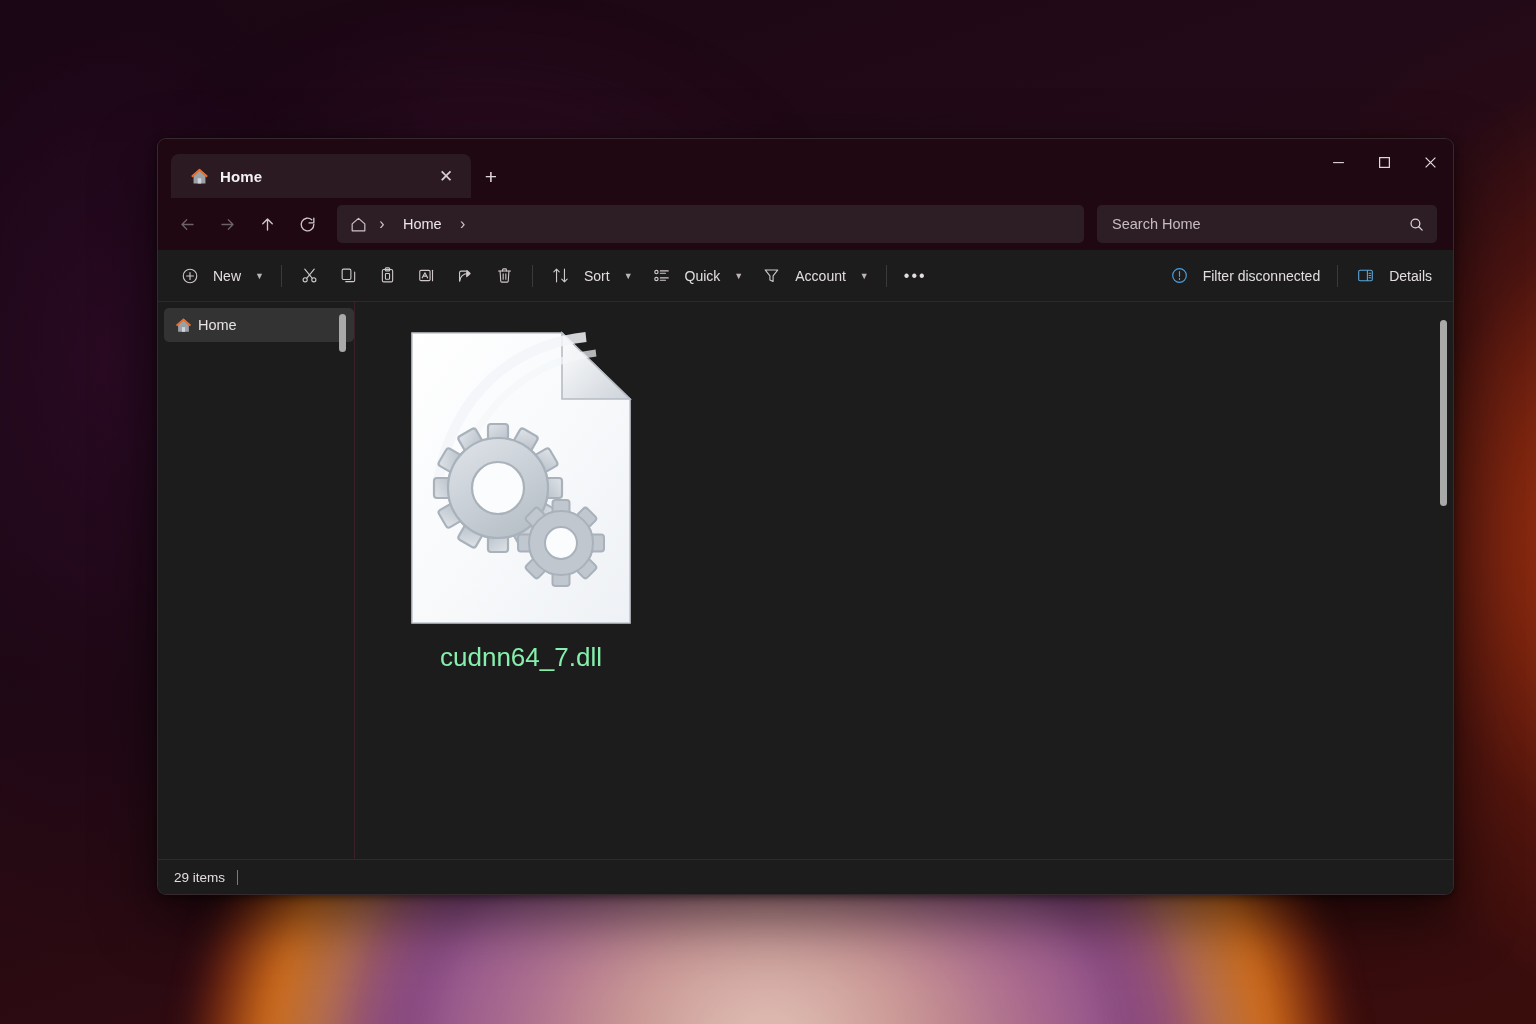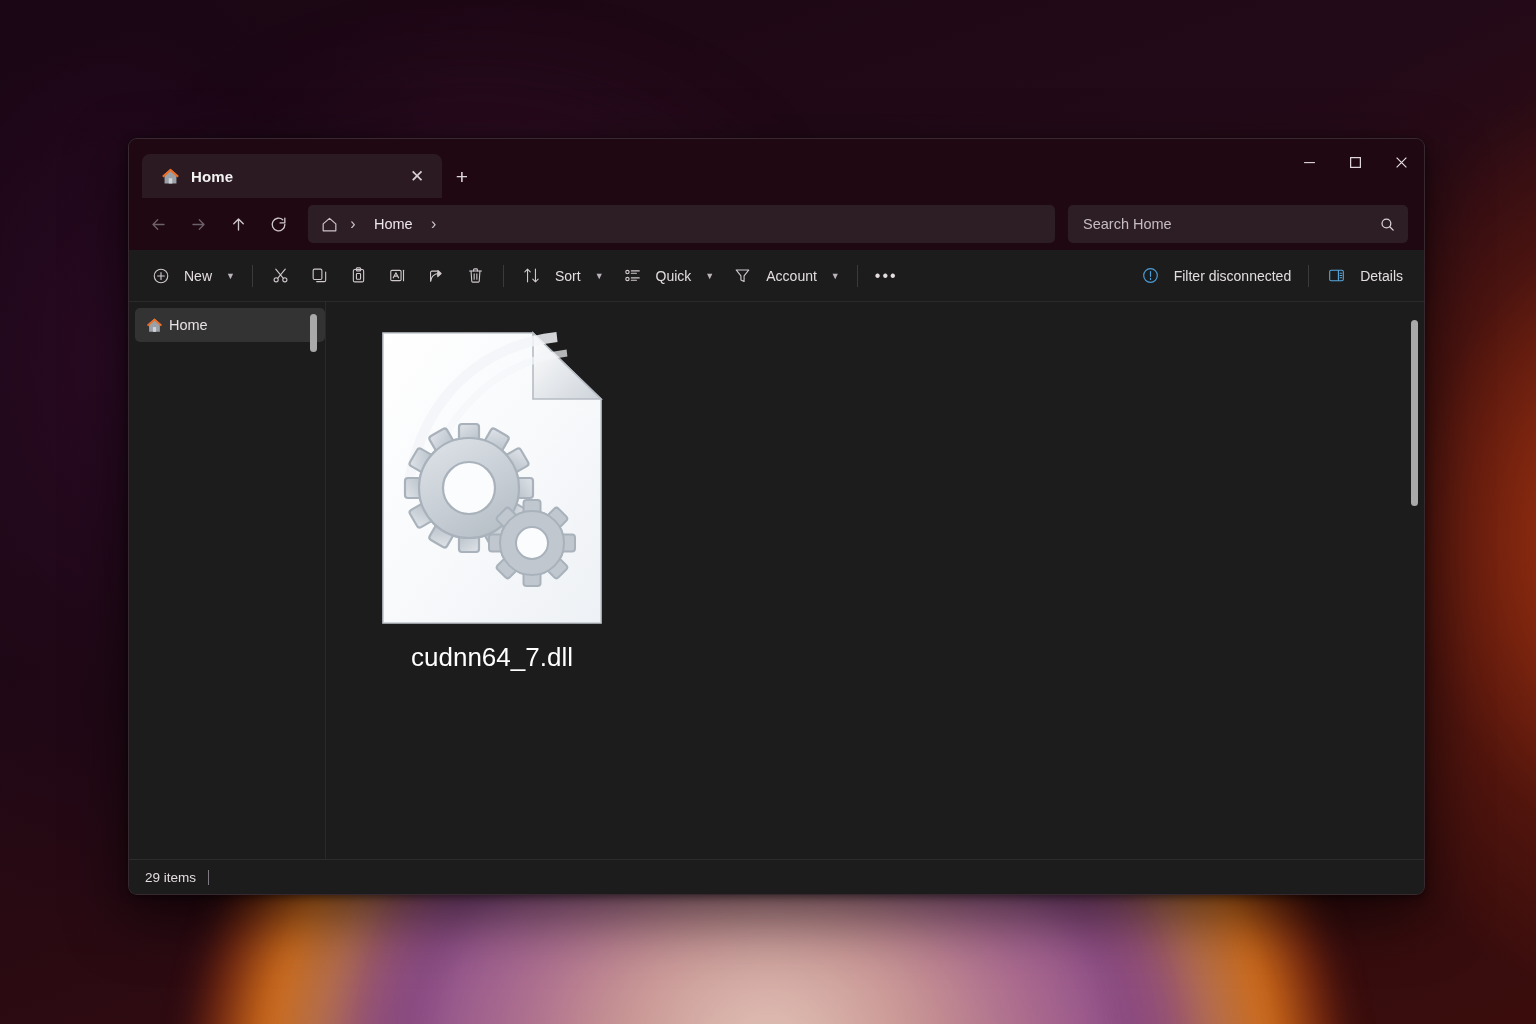--- a/index.html
+++ b/index.html
@@ -96,21 +96,21 @@
     top: 2%; left: 8%;
     width: 46%; height: 46%;
     background: radial-gradient(ellipse at center,
       rgba(74,22,62,0.38) 0%, rgba(0,0,0,0) 70%);
     filter: blur(30px);
   }
 
   
   #explorer-window {
     position: absolute;
-    left: 128px; top: 138px;
+    left: 157px; top: 138px;
     width: 1297px; height: 757px;
     border-radius: 9px;
     overflow: hidden;
     background: #1e1e1e;
     box-shadow: 0 22px 60px rgba(0,0,0,0.58), 0 2px 8px rgba(0,0,0,0.5);
     border: 1px solid rgba(120, 70, 92, 0.30);
     display: flex;
     flex-direction: column;
   }
 
@@ -363,21 +363,21 @@
     align-items: center;
     padding: 6px;
     border-radius: 6px;
   }
   .file-icon-wrap {
     width: 224px; height: 296px;
     display: flex; align-items: center; justify-content: center;
   }
   .file-name {
     margin-top: 16px;
-    color: #ffffff;
+    color: #86efac;
     font-size: 26px;
     text-align: center;
     white-space: nowrap;
   }
 
   #content-scrollbar {
     position: absolute;
     right: 6px; top: 18px;
     width: 7px; height: 186px;
     background: #a9a9a9;

